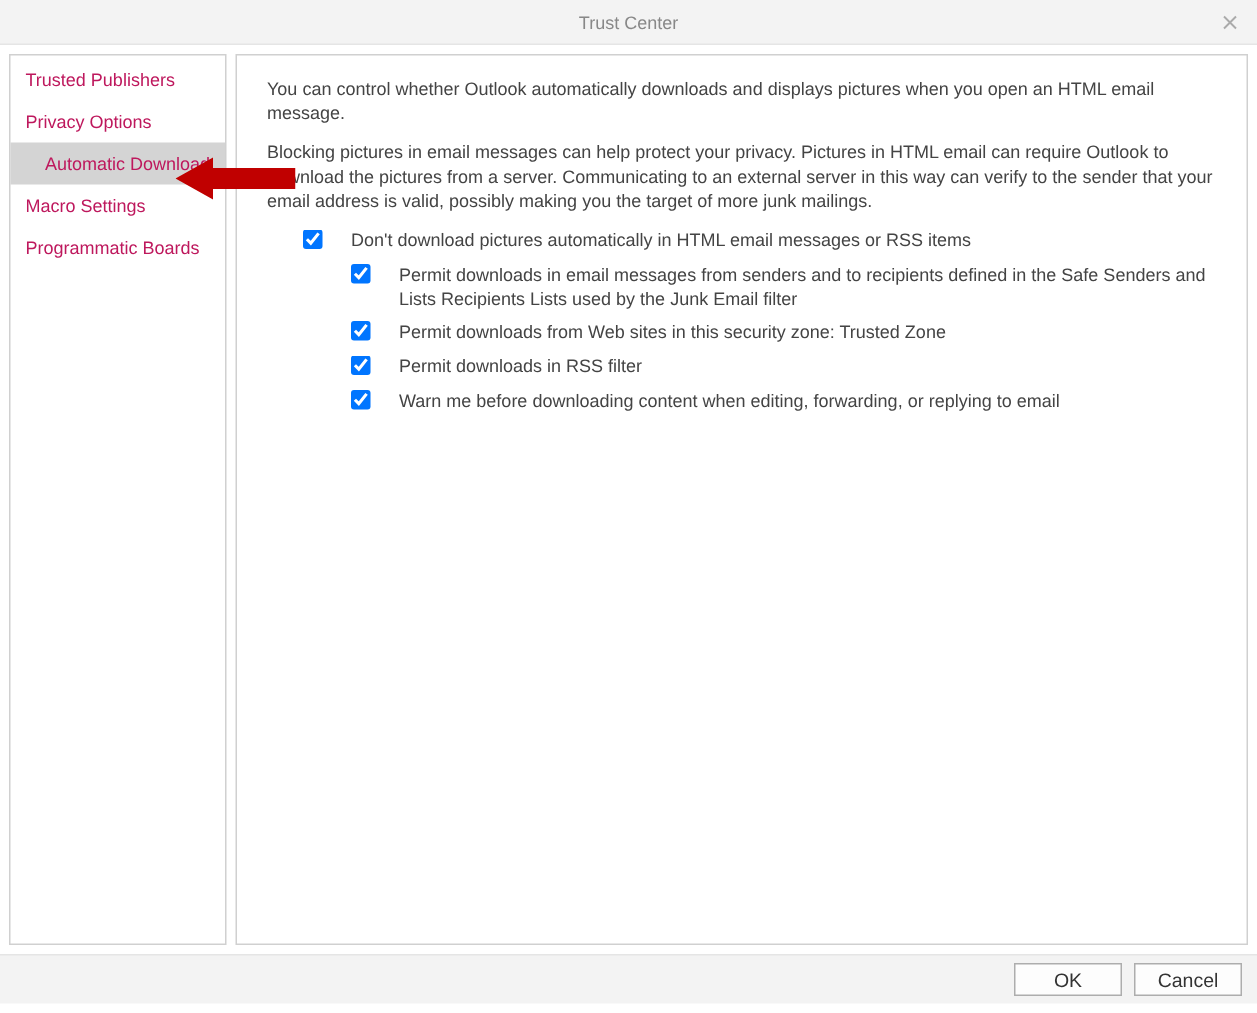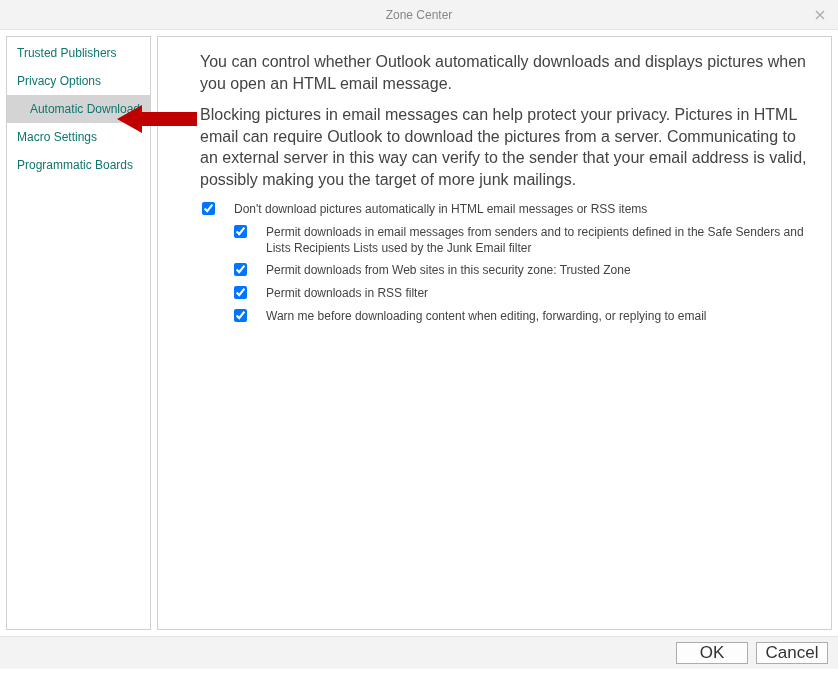--- a/index.html
+++ b/index.html
@@ -50,21 +50,21 @@
   .sidebar {
     width: 145px;
     border: 1px solid #d0d0d0;
     background: #fff;
     padding: 2px 0;
     position: relative;
   }
   .sidebar-item {
     padding: 7px 10px;
     font-size: 12px;
-    color: #0f766e;
+    color: #be185d;
     cursor: pointer;
     white-space: nowrap;
   }
   .sidebar-item.selected {
     background: #d4d4d4;
     text-align: right;
   }
   .arrow {
     position: absolute;
     left: 110px;
@@ -75,25 +75,24 @@
     pointer-events: none;
   }
   .content {
     flex: 1;
     border: 1px solid #d0d0d0;
     background: #fff;
     padding: 14px 16px 14px 20px;
     overflow: auto;
   }
   .para {
-    font-size: 16px;
+    font-size: 12px;
     color: #444;
     margin-bottom: 10px;
     line-height: 1.35;
-    margin-left: 22px;
   }
   .checkline {
     display: flex;
     align-items: flex-start;
     gap: 16px;
     margin-bottom: 6px;
     line-height: 1.35;
   }
   .checkline.l1 { margin-left: 20px; }
   .checkline.l2 { margin-left: 52px; }
@@ -112,32 +111,32 @@
     justify-content: flex-end;
     align-items: center;
     padding-right: 10px;
     gap: 8px;
   }
   .btn {
     min-width: 72px;
     height: 22px;
     border: 1px solid #adadad;
     background: #fdfdfd;
-    font-size: 17px;
+    font-size: 13px;
     font-family: inherit;
     color: #333;
     cursor: pointer;
     padding: 0 8px;
   }
 </style>
 </head>
 <body>
 
 <div class="titlebar">
-  <span class="title">Zone Center</span>
+  <span class="title">Trust Center</span>
   <span class="close">
     <svg width="10" height="10" viewBox="0 0 10 10">
         <path d="M1 1 L9 9 M9 1 L1 9" stroke="#aaa" stroke-width="1.3" fill="none"></path>
       </svg>
   </span>
 </div>
 
 <div class="body">
   <div class="sidebar">
     <div class="sidebar-item"><span>Trusted Publishers</span></div>

